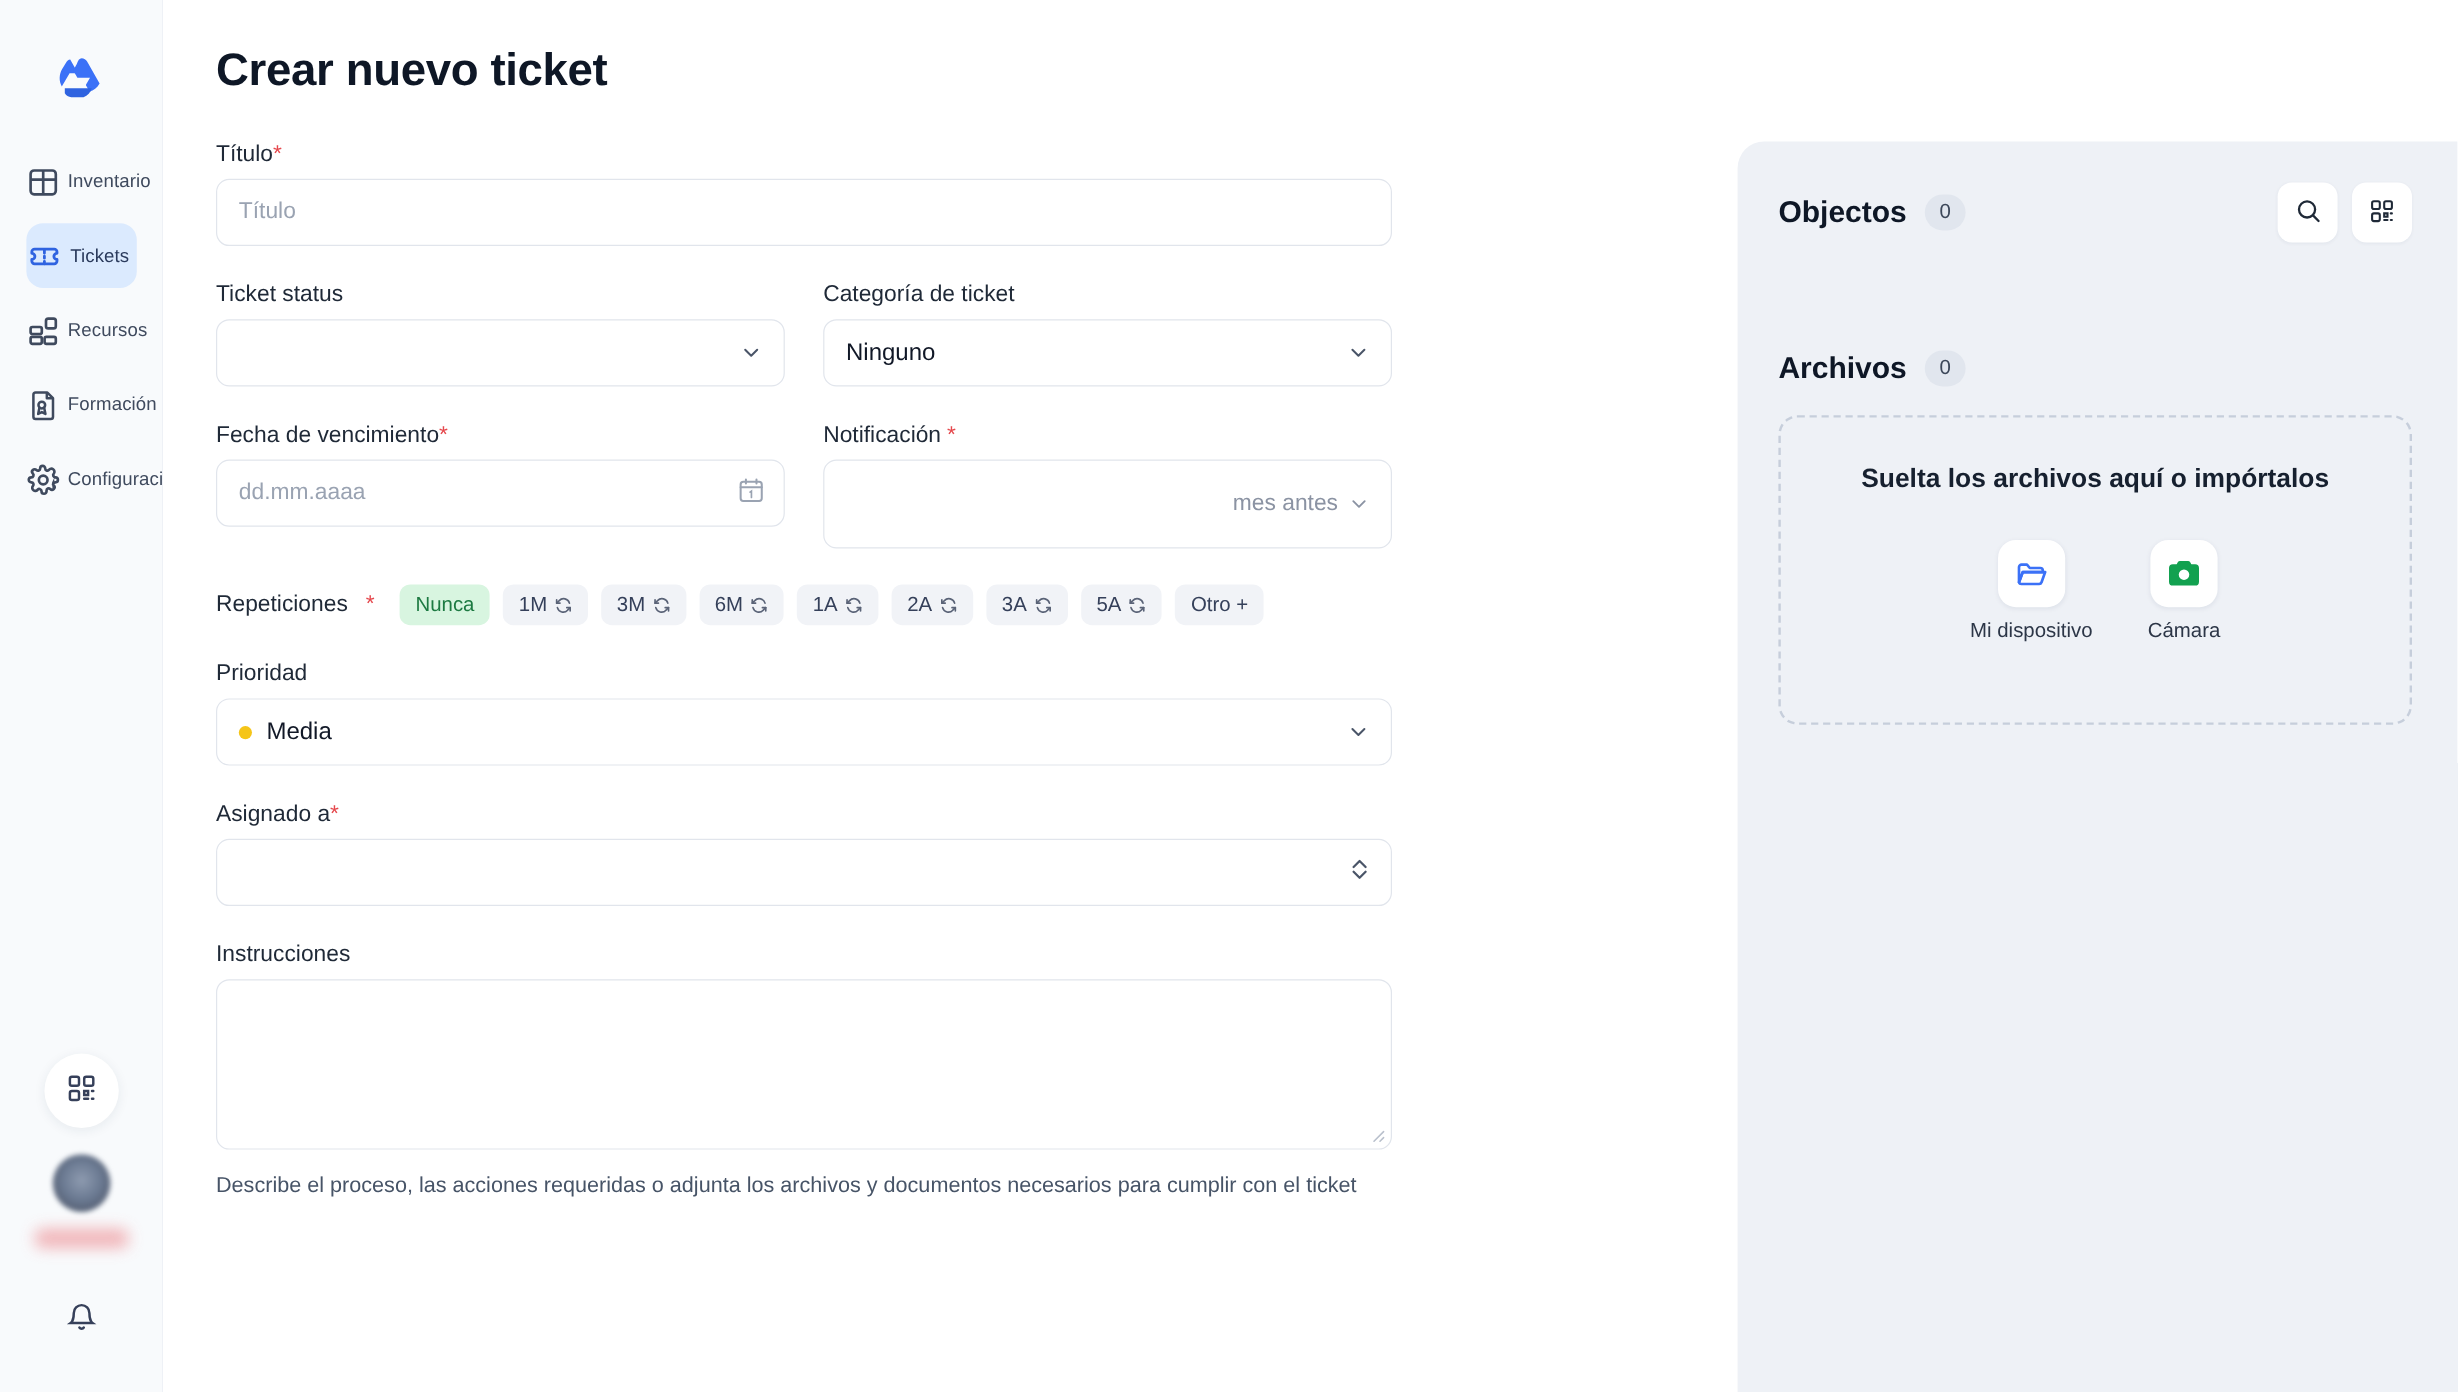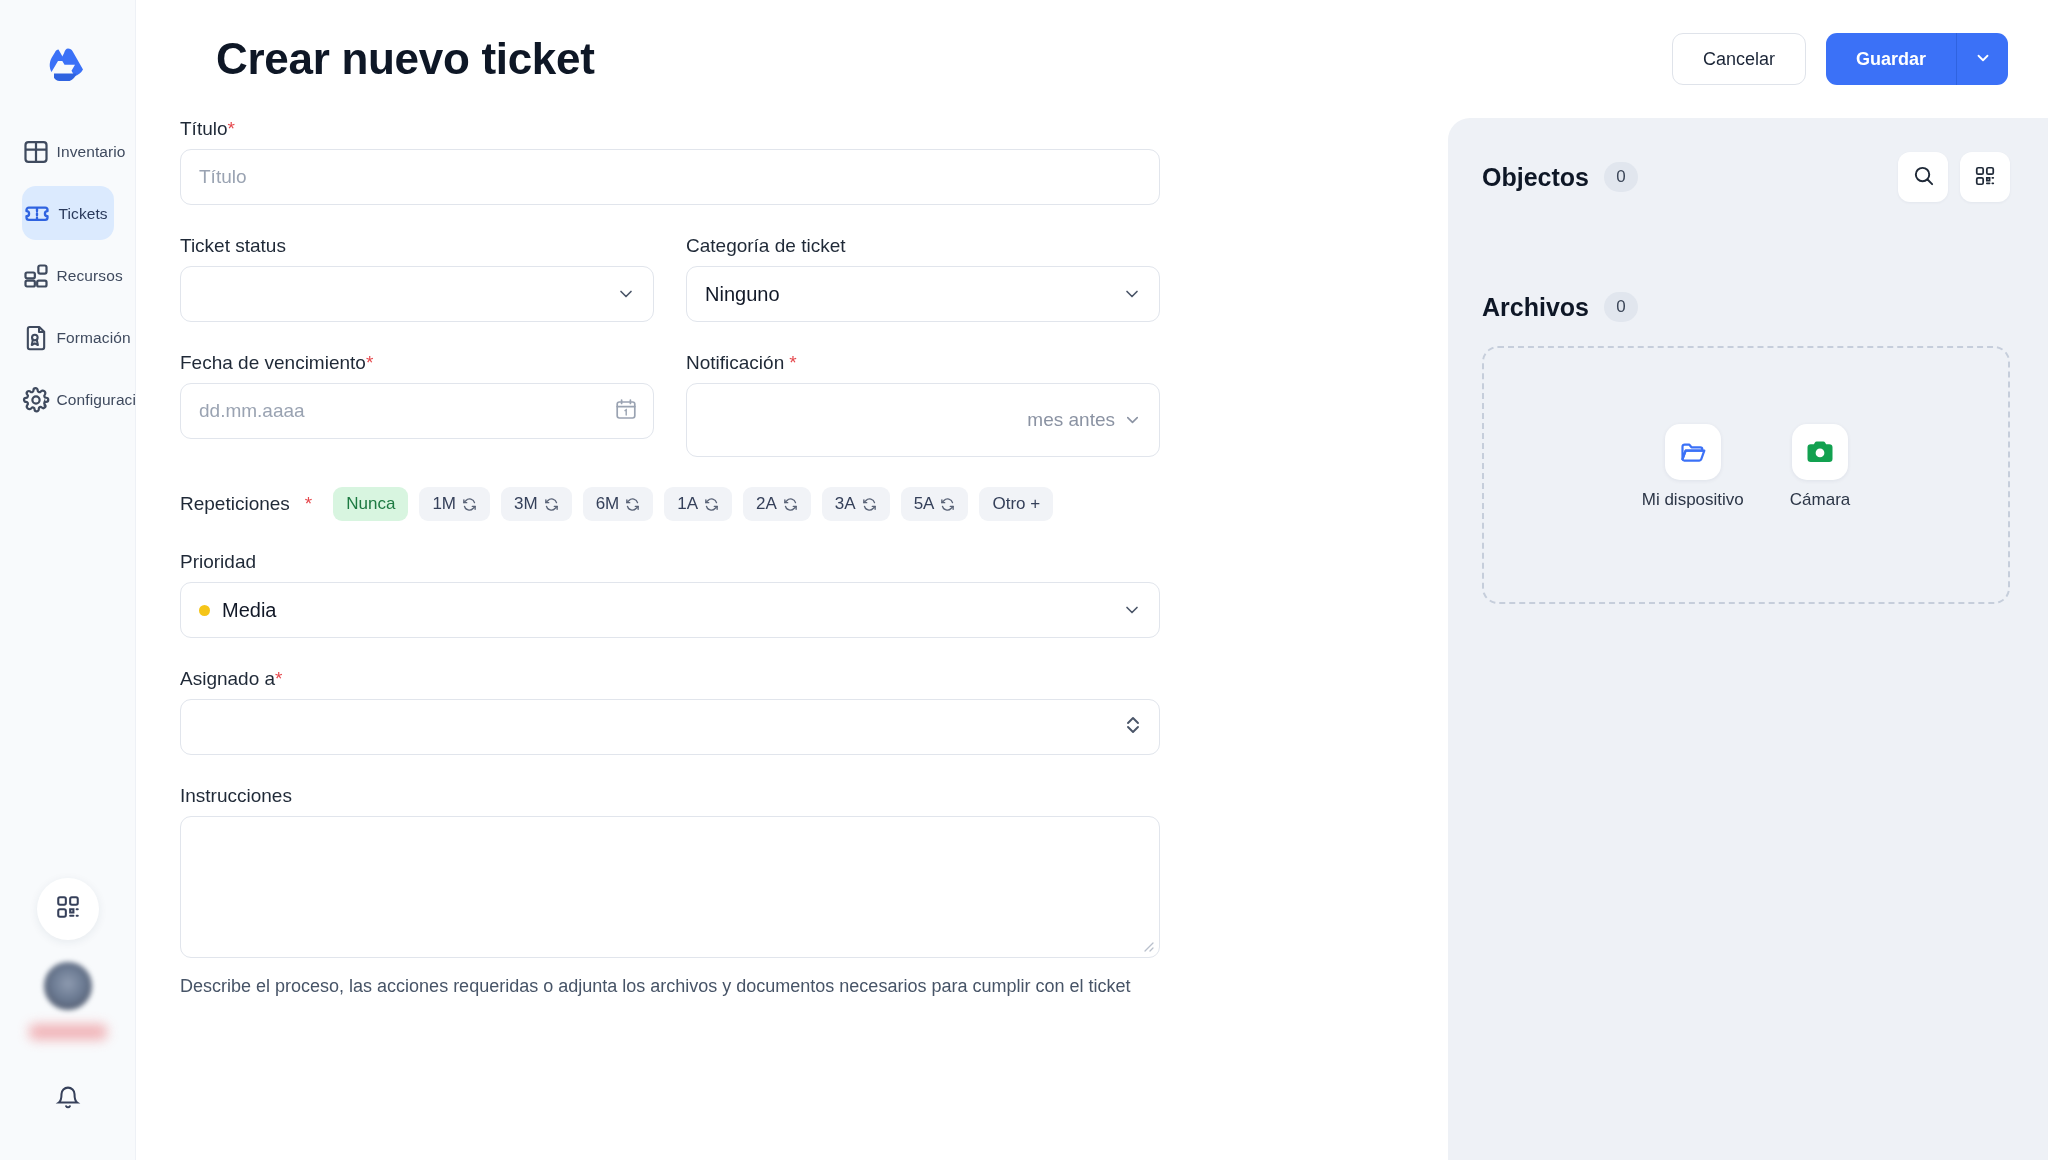--- a/index.html
+++ b/index.html
@@ -58,21 +58,21 @@
   .bell-btn { margin-top: 38px; margin-bottom: 38px; width: 44px; height: 44px;
     display:flex; align-items:center; justify-content:center; cursor: pointer; }
 
   
   .main { flex: 1; height: 1160px; position: relative; background: #fff; display: flex; flex-direction: column; }
 
   .topbar {
     height: 118px; display: flex; align-items: center; flex: 0 0 118px;
     padding: 0 40px 0 44px; background: #fff;
   }
-  .page-title { font-size: 44px; font-weight: 600; color: #0e1726; letter-spacing: -.3px; margin-left: 36px; }
+  .page-title { font-size: 38px; font-weight: 600; color: #0e1726; letter-spacing: -.3px; }
   .topbar-actions { margin-left: auto; display: flex; align-items: center; gap: 20px; }
   .btn-cancel {
     height: 52px; padding: 0 30px; border-radius: 11px;
     border: 1px solid #dfe3ea; background: #fff; color: #1b2537;
     font-size: 18px; font-family: inherit; cursor: pointer;
   }
   .btn-save-group { display: flex; align-items: stretch; border-radius: 11px; overflow: hidden; }
   .btn-save {
     height: 52px; padding: 0 30px; border: none; background: #3b71f7; color: #fff;
     font-size: 18px; font-weight: 600; font-family: inherit; cursor: pointer;
@@ -276,33 +276,20 @@
           </svg>
         </span>
       </div>
     </div>
   </aside>
 
   <section class="main">
 
     <header class="topbar">
       <h1 class="page-title">Crear nuevo ticket</h1>
-      <div class="topbar-actions">
-        <button class="btn-cancel">Cancelar</button>
-        <div class="btn-save-group">
-          <button class="btn-save">Guardar</button>
-          <button class="btn-save-caret">
-            <span>
-              <svg width="18" height="18" viewBox="0 0 24 24" fill="none" stroke="#ffffff" stroke-width="2.4" stroke-linecap="round" stroke-linejoin="round">
-                  <path d="M6 9l6 6 6-6"></path>
-                </svg>
-            </span>
-          </button>
-        </div>
-      </div>
     </header>
 
     <div class="body-row">
 
       <div class="form-col">
         <div class="form-inner">
 
           <div class="field">
             <span class="label">Título</span><span class="req">*</span>
             <input class="input" placeholder="Título" style="">
@@ -521,20 +508,21 @@
         </div>
 
         <div class="panel-gap"></div>
 
         <div class="panel-head">
           <span class="panel-title">Archivos</span>
           <span class="count-badge">0</span>
         </div>
 
         <div class="dropzone">
+          <div class="dz-title">Suelta los archivos aquí o impórtalos</div>
           <div class="dz-actions">
             <div class="dz-action">
               <span class="dz-tile">
                 <svg width="28" height="28" viewBox="0 0 24 24" fill="none" stroke="#3b71f7" stroke-width="1.9" stroke-linejoin="round">
                   <path d="M3 7.4a1.8 1.8 0 011.8-1.8h3.9l2 2.4h7.5A1.8 1.8 0 0120 9.8v1.1H5.7L3 18.2z"></path>
                   <path d="M3 18.2l2.7-7.3h16l-2.6 7.3a1.8 1.8 0 01-1.7 1.2H4.6A1.7 1.7 0 013 18.2z"></path>
                 </svg>
               </span>
               <span class="dz-label">Mi dispositivo</span>
             </div>

